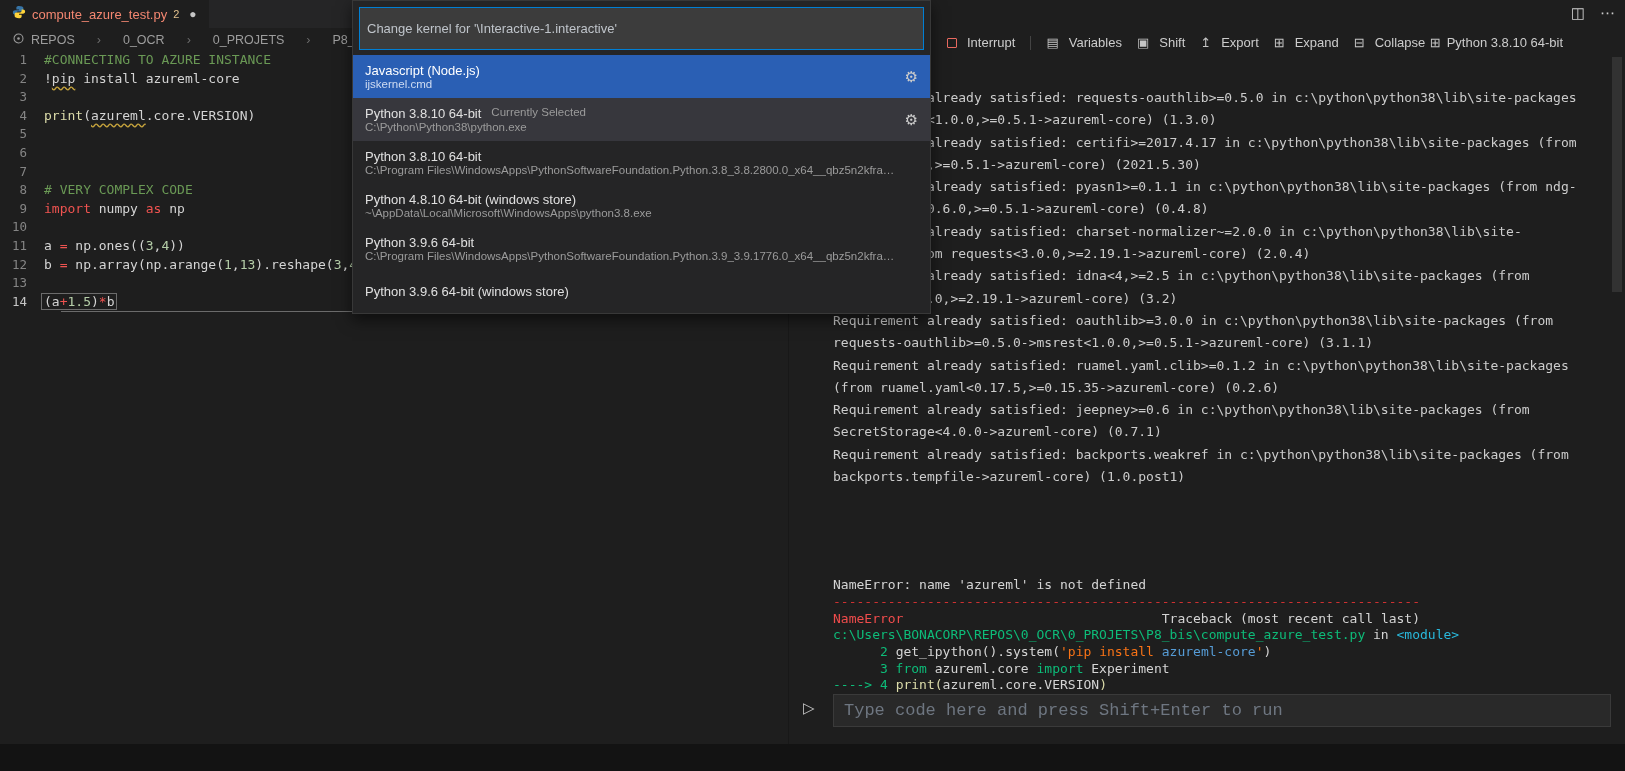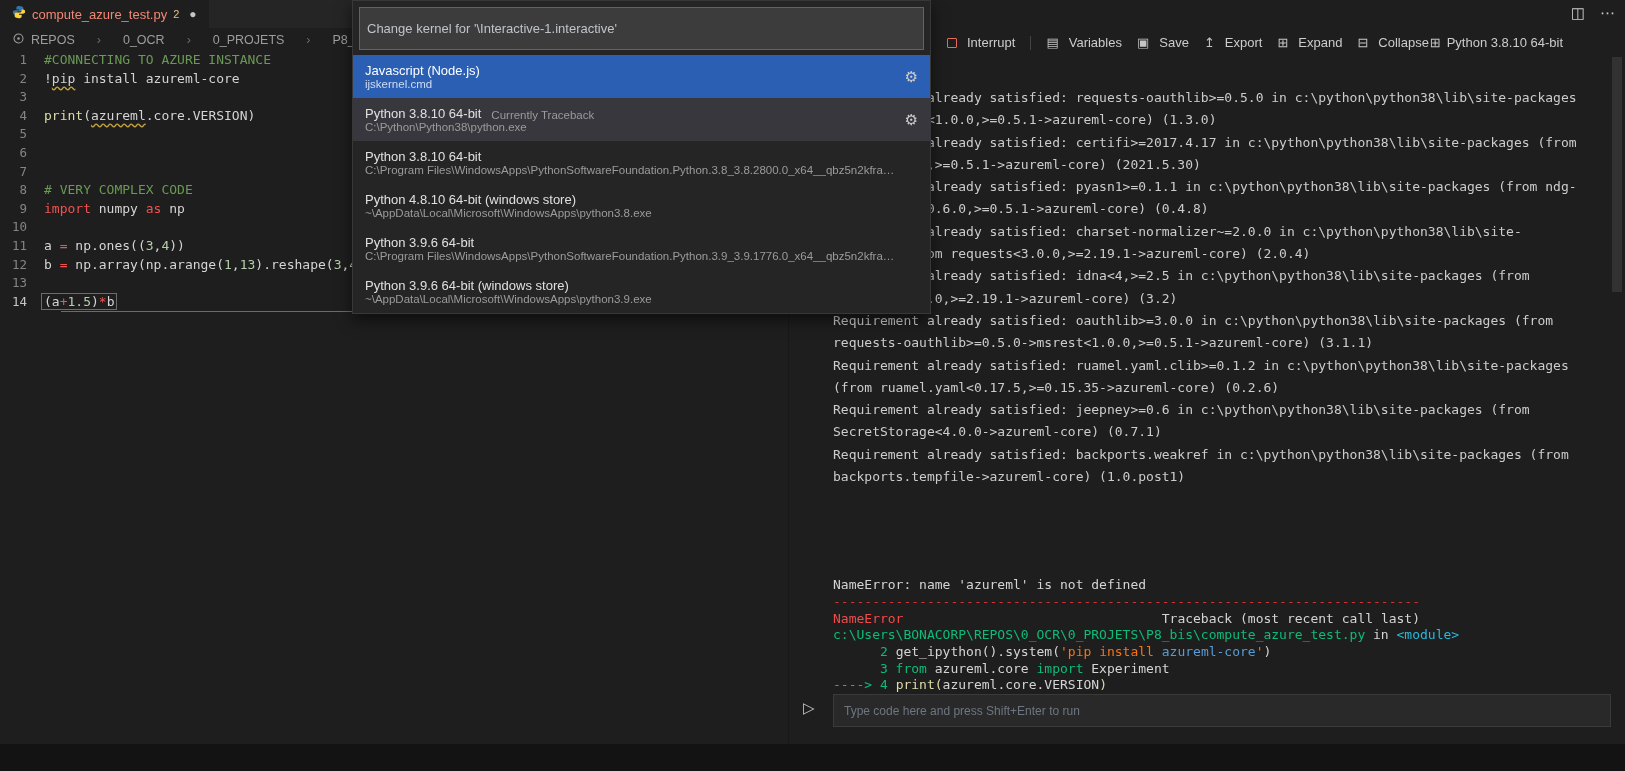--- a/index.html
+++ b/index.html
@@ -49,36 +49,36 @@
   .tb-ic{color:#c5c5c5;font-size:13px;line-height:1}
   .ic-interrupt{display:inline-block;width:10px;height:10px;border:1.5px solid #e9695f;border-radius:1px}
   .tb-sep{width:1px;height:14px;background:#444}
   .rp-kernel{position:absolute;right:62px;top:28px;height:29px;display:flex;align-items:center;gap:6px;color:#cccccc;font-size:13px;cursor:pointer}
   .rp-output{position:absolute;left:44px;top:57px;width:778px;color:#cccccc;font-family:"DejaVu Sans Mono",monospace;font-size:13px;white-space:pre;overflow:hidden}
   .pip-line{height:22.3px;line-height:22.3px}
   .tb-block{position:relative;margin-top:14px}
   .tb-line{height:16.7px;line-height:16.7px}
   .run-icon{position:absolute;left:14px;top:699px;color:#c5c5c5;font-size:15px;cursor:pointer}
   .rp-input{position:absolute;left:44px;top:694px;width:778px;height:33px;background:#292929;border:1px solid #3a3a3a;display:flex;align-items:center;padding:0 10px}
-  .rp-input input{background:transparent;border:none;outline:none;color:#7dd3fc;font-family:Liberation Sans, sans-serif;font-size:12px;width:100%}
+  .rp-input input{background:transparent;border:none;outline:none;color:#7dd3fc;font-family:Liberation Mono, monospace;font-size:17px;width:100%}
   .rp-input input::placeholder{color:#6e7681}
   .rp-scroll{position:absolute;right:3px;top:57px;width:10px;height:235px;background:rgba(121,121,121,.22)}
 
   
   .win-icons{position:absolute;right:10px;top:4px;display:flex;gap:15px;color:#cccccc;font-size:15px;z-index:5}
   .win-icons span{cursor:pointer}
   .footer{position:absolute;left:0;bottom:0;width:100%;height:27px;background:#131313}
 
   
   .quickpick{position:absolute;left:352px;top:0;width:579px;background:#252526;border:1px solid #383838;box-shadow:0 6px 14px rgba(0,0,0,.55);z-index:50}
   .qp-input-wrap{padding:6px 6px 5px}
   .qp-input{display:block;width:100%;height:43px;background:#3c3c3c;border:1px solid #007fd4;color:#bfc4ca;font-size:13px;padding:16px 7px;font-family:"Liberation Sans",sans-serif;outline:none}
   .qp-item{display:flex;align-items:center;height:43px;padding:5px 12px 5px 12px;cursor:pointer}
   .qp-main{flex:1;min-width:0}
-  .qp-label{font-size:13px;color:#e0e0e0;display:flex;align-items:flex-end;gap:10px;white-space:nowrap}
+  .qp-label{font-size:13px;color:#e0e0e0;display:flex;align-items:flex-start;gap:10px;white-space:nowrap}
   .qp-badge{font-size:11.5px;color:#9b9b9b}
   .qp-desc{font-size:11.5px;color:#9b9b9b;margin-top:0;white-space:nowrap;overflow:hidden;text-overflow:ellipsis}
   .qp-item.sel{background:#2a5fb4}
   .qp-item.sel .qp-label{color:#ffffff}
   .qp-item.sel .qp-desc{color:#cfdcf2}
   .qp-item.hov{background:#37373d}
   .qp-gear{color:#cccccc;font-size:15px;margin-left:10px}
 </style>
 </head>
 <body>
@@ -193,21 +193,21 @@
         <span class="ic-interrupt"></span>
         <span>Interrupt</span>
       </span>
       <span class="tb-sep"></span>
       <span class="tb-item">
         <span class="tb-ic">▤</span>
         <span>Variables</span>
       </span>
       <span class="tb-item">
         <span class="tb-ic">▣</span>
-        <span>Save</span>
+        <span>Shift</span>
       </span>
       <span class="tb-item">
         <span class="tb-ic">↥</span>
         <span>Export</span>
       </span>
       <span class="tb-item">
         <span class="tb-ic">⊞</span>
         <span>Expand</span>
       </span>
       <span class="tb-item">
@@ -254,21 +254,21 @@
               <span>Javascript (Node.js)</span>
             </div>
             <div class="qp-desc">ijskernel.cmd</div>
           </div>
           <span class="qp-gear">⚙</span>
         </div>
         <div class="qp-item hov">
           <div class="qp-main">
             <div class="qp-label">
               <span>Python 3.8.10 64-bit</span>
-              <span class="qp-badge">Currently Traceback</span>
+              <span class="qp-badge">Currently Selected</span>
             </div>
             <div class="qp-desc">C:\Python\Python38\python.exe</div>
           </div>
           <span class="qp-gear">⚙</span>
         </div>
         <div class="qp-item">
           <div class="qp-main">
             <div class="qp-label">
               <span>Python 3.8.10 64-bit</span>
             </div>
@@ -289,19 +289,18 @@
               <span>Python 3.9.6 64-bit</span>
             </div>
             <div class="qp-desc">C:\Program Files\WindowsApps\PythonSoftwareFoundation.Python.3.9_3.9.1776.0_x64__qbz5n2kfra…</div>
           </div>
         </div>
         <div class="qp-item">
           <div class="qp-main">
             <div class="qp-label">
               <span>Python 3.9.6 64-bit (windows store)</span>
             </div>
-            <div class="qp-desc">~\AppData\Local\Microsoft\WindowsApps\python3.9.exe</div>
           </div>
         </div>
       </div>
   </div>
 
 </div>
 
 </body></html>

